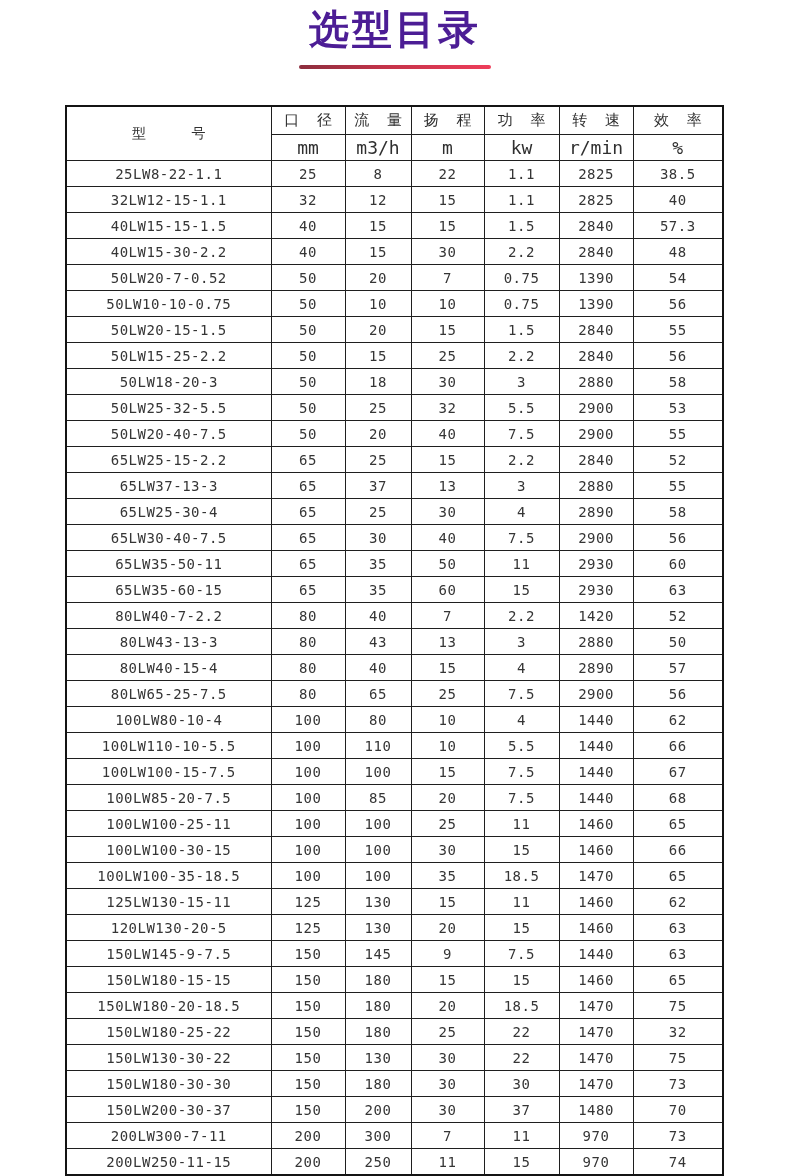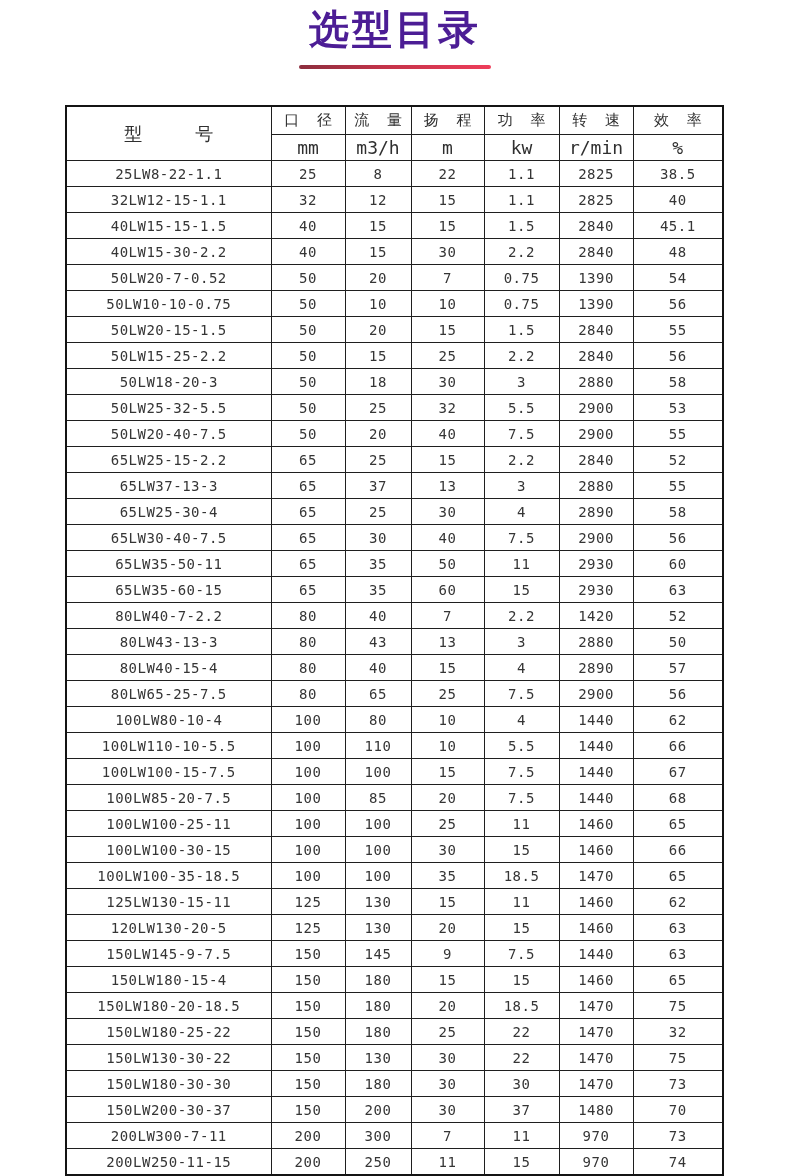--- a/index.html
+++ b/index.html
@@ -53,23 +53,23 @@
     font-weight: 400;
     color: #2f2f2f;
   }
   th.cn-head {
     height: 27px;
     font-size: 15px;
     word-spacing: 14px;
     font-family: Liberation Serif, serif;
   }
   th.model-head {
-    font-size: 18px;
+    font-size: 14px;
     word-spacing: 42px;
-    font-family: Liberation Mono, monospace;
+    font-family: Liberation Serif, serif;
   }
   th.unit-head {
     height: 25px;
     font-size: 18px;
     font-family: "DejaVu Sans Mono", "Liberation Mono", monospace;
     color: #3a3a3a;
   }
   table.catalog tbody td {
     height: 25px;
     font-size: 14px;
@@ -132,21 +132,21 @@
         <td>2825</td>
         <td>40</td>
       </tr>
       <tr>
         <td>40LW15-15-1.5</td>
         <td>40</td>
         <td>15</td>
         <td>15</td>
         <td>1.5</td>
         <td>2840</td>
-        <td>45.1</td>
+        <td>57.3</td>
       </tr>
       <tr>
         <td>40LW15-30-2.2</td>
         <td>40</td>
         <td>15</td>
         <td>30</td>
         <td>2.2</td>
         <td>2840</td>
         <td>48</td>
       </tr>
@@ -387,21 +387,21 @@
       <tr>
         <td>150LW145-9-7.5</td>
         <td>150</td>
         <td>145</td>
         <td>9</td>
         <td>7.5</td>
         <td>1440</td>
         <td>63</td>
       </tr>
       <tr>
-        <td>150LW180-15-4</td>
+        <td>150LW180-15-15</td>
         <td>150</td>
         <td>180</td>
         <td>15</td>
         <td>15</td>
         <td>1460</td>
         <td>65</td>
       </tr>
       <tr>
         <td>150LW180-20-18.5</td>
         <td>150</td>

